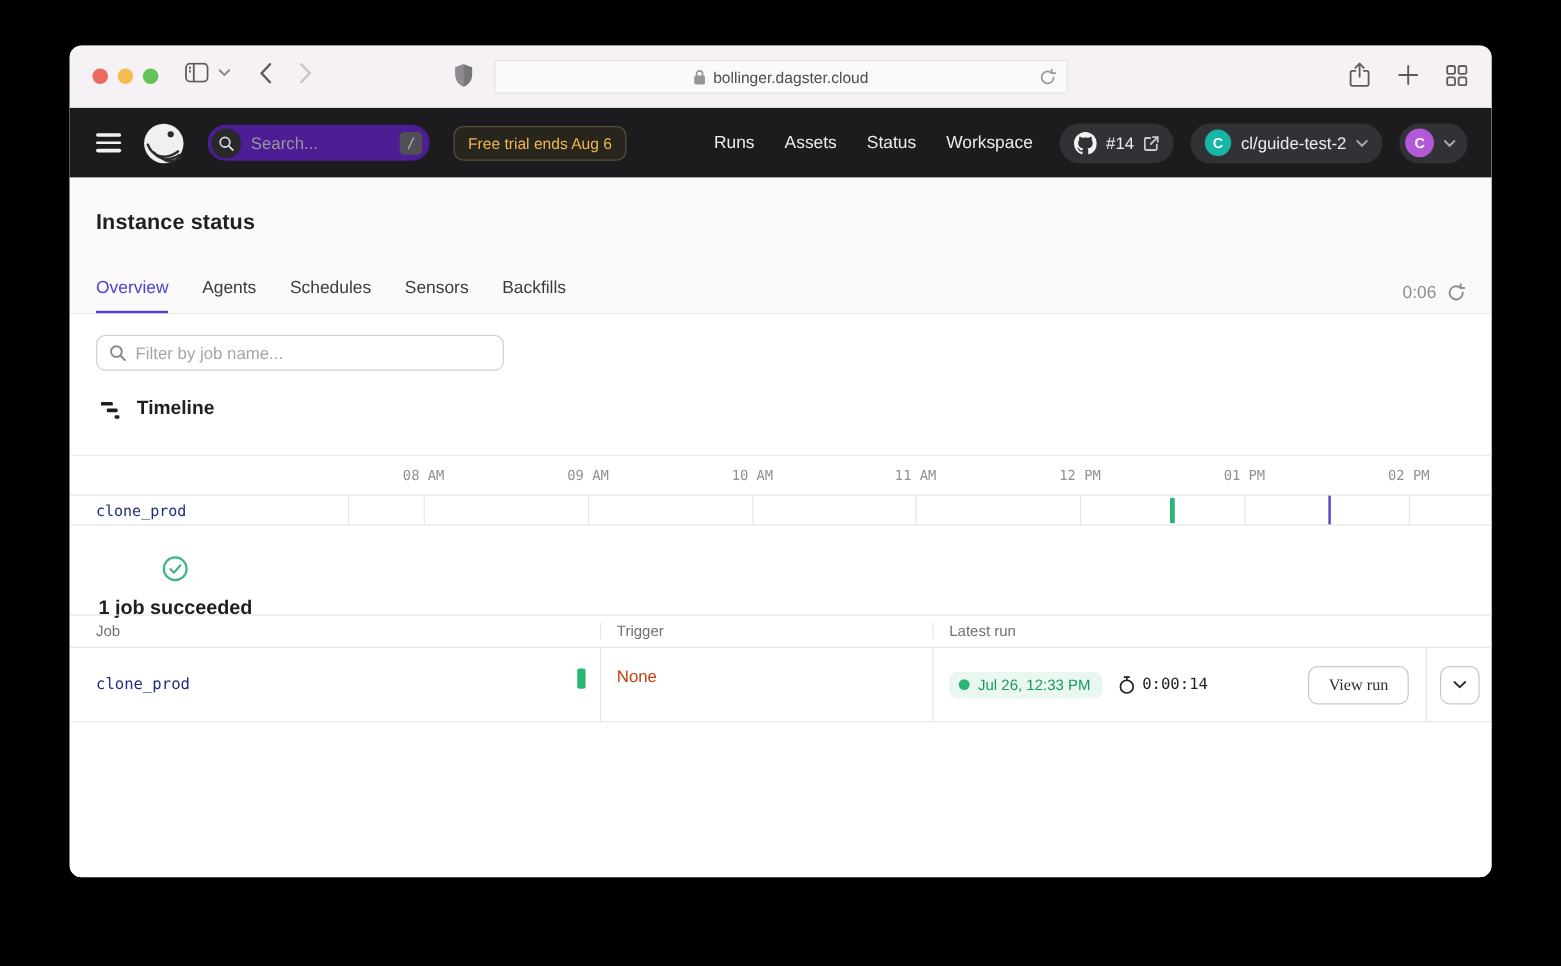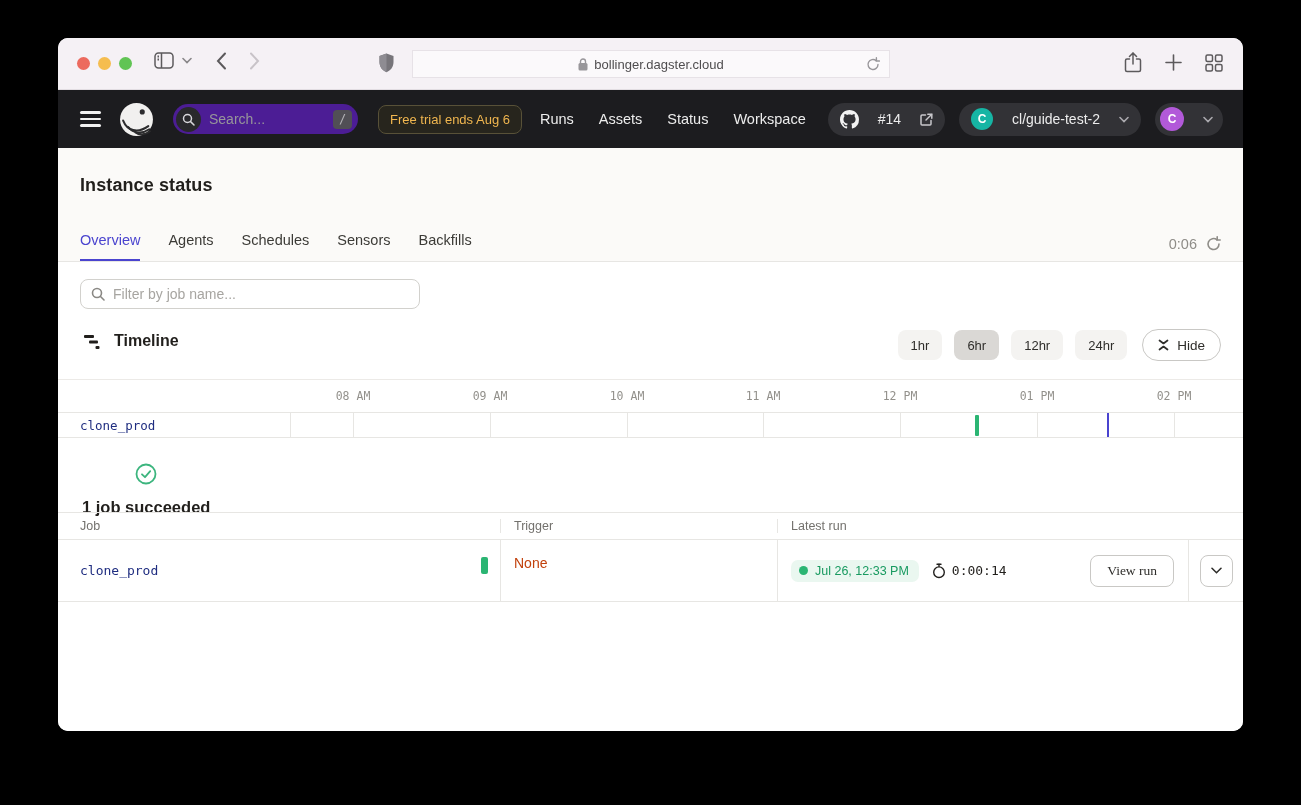--- a/index.html
+++ b/index.html
@@ -61,21 +61,21 @@
   }
   .trial-badge {
     margin-left:20px; border:1px solid #585138; background:#27251d; color:#f0b64f;
     font-size:13px; padding:6px 11px; border-radius:8px; white-space:nowrap;
   }
   .nav-right { margin-left:auto; display:flex; align-items:center; gap:14px; }
   .nav-links { display:flex; gap:25px; margin-right:8px; }
   .nav-link { color:#ececec; font-size:14.5px; font-weight:500; cursor:pointer; }
   .pill {
     background:#323236; border-radius:17px; height:33px;
-    display:flex; align-items:center; gap:19px; padding:0 12px;
+    display:flex; align-items:center; gap:8px; padding:0 12px;
     color:#ececec; font-size:14px; cursor:pointer;
   }
   .avatar { border-radius:50%; color:#fff; font-weight:700; display:flex; align-items:center; justify-content:center; }
   .avatar.teal { width:22px; height:22px; background:#16b5a4; font-size:12px; }
   .avatar.purple { width:24px; height:24px; background:#b259d9; font-size:12px; }
   .user-pill { padding:0 10px 0 5px; }
 
   
   .page-header {
     height:114px; background:#fbfaf8; position:relative;
@@ -359,35 +359,20 @@
       <span>
         <svg width="17" height="17" viewBox="0 0 17 17" fill="#211f1c">
           <rect x="0" y="2" width="10" height="3" rx="1"></rect>
           <rect x="5" y="7.5" width="9" height="3" rx="1"></rect>
           <rect x="11.5" y="13" width="4" height="3" rx="1"></rect>
         </svg>
       </span>
       <span class="tl-title">Timeline</span>
     </div>
 
-    <div class="tl-controls">
-      <button class="range-btn">1hr</button>
-      <button class="range-btn active">6hr</button>
-      <button class="range-btn">12hr</button>
-      <button class="range-btn">24hr</button>
-      <button class="hide-btn">
-        <span>
-          <svg width="11" height="12" viewBox="0 0 11 12" fill="none" stroke="#2f2e2b" stroke-width="1.7" stroke-linecap="round" stroke-linejoin="round">
-            <polyline points="1.5,1.5 5.5,4.5 9.5,1.5"></polyline>
-            <polyline points="1.5,10.5 5.5,7.5 9.5,10.5"></polyline>
-          </svg>
-        </span>
-        <span>Hide</span>
-      </button>
-    </div>
 
     <div class="tl-axis">
       <span class="tl-hour" style="left:295px">08 AM</span>
       <span class="tl-hour" style="left:432px">09 AM</span>
       <span class="tl-hour" style="left:569px">10 AM</span>
       <span class="tl-hour" style="left:705px">11 AM</span>
       <span class="tl-hour" style="left:842px">12 PM</span>
       <span class="tl-hour" style="left:979px">01 PM</span>
       <span class="tl-hour" style="left:1116px">02 PM</span>
     </div>

